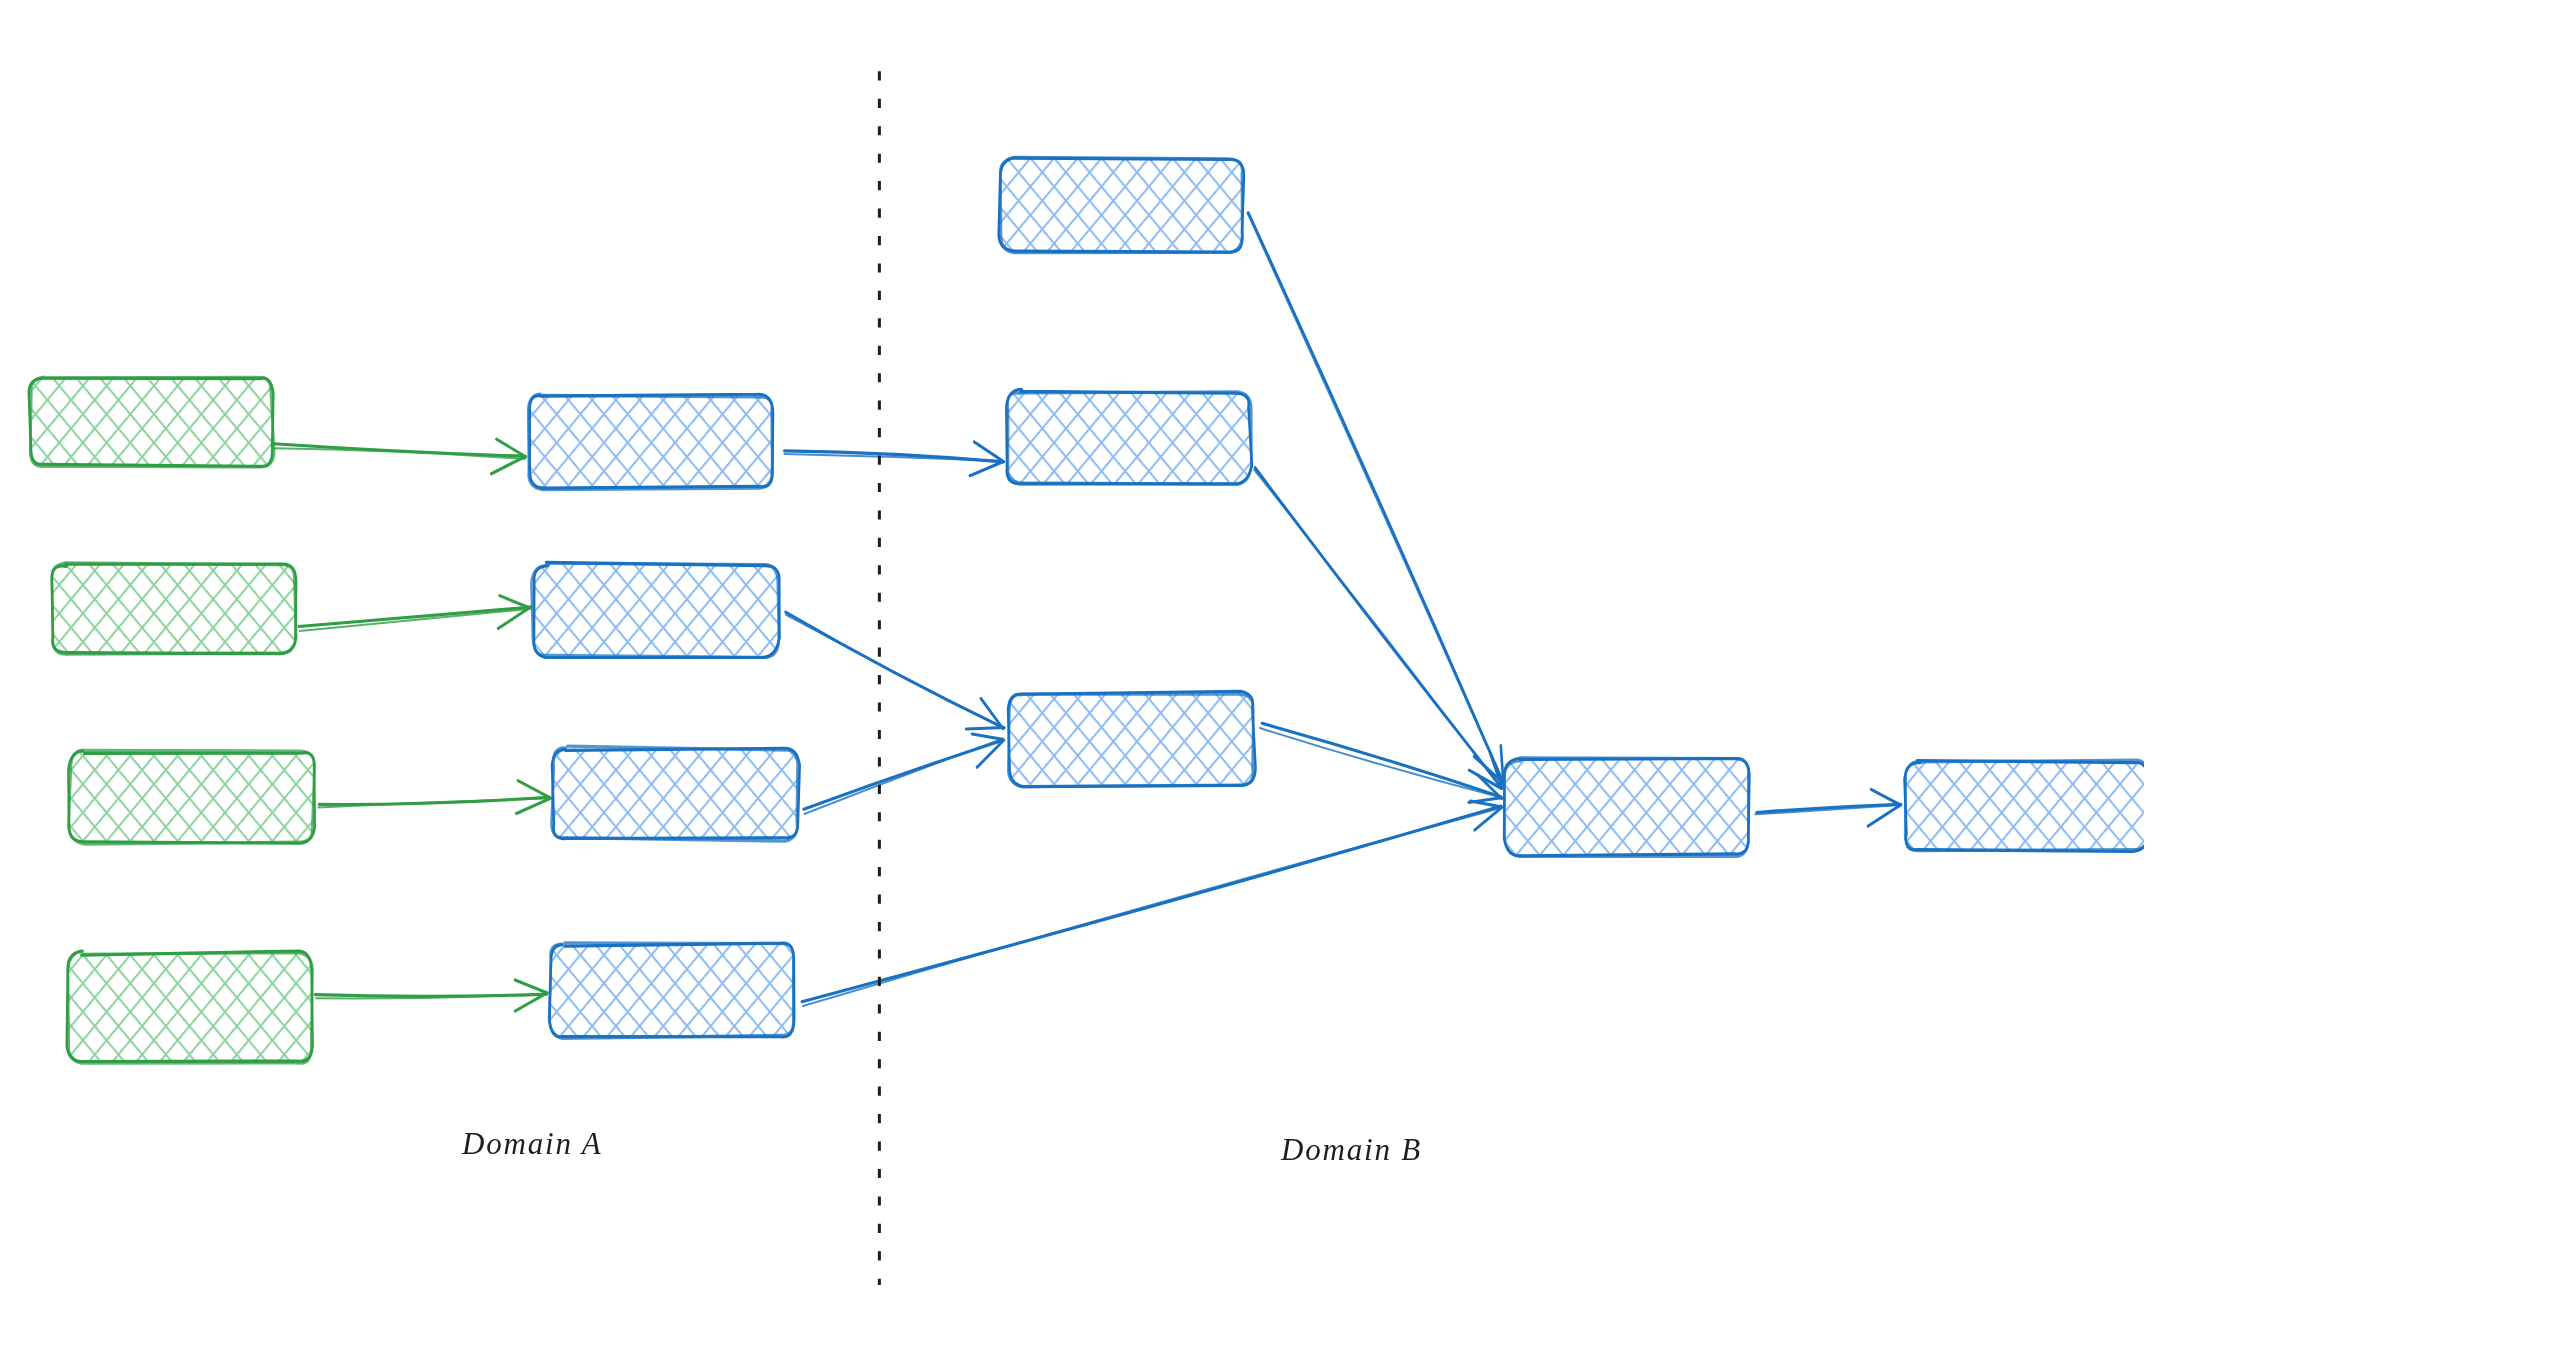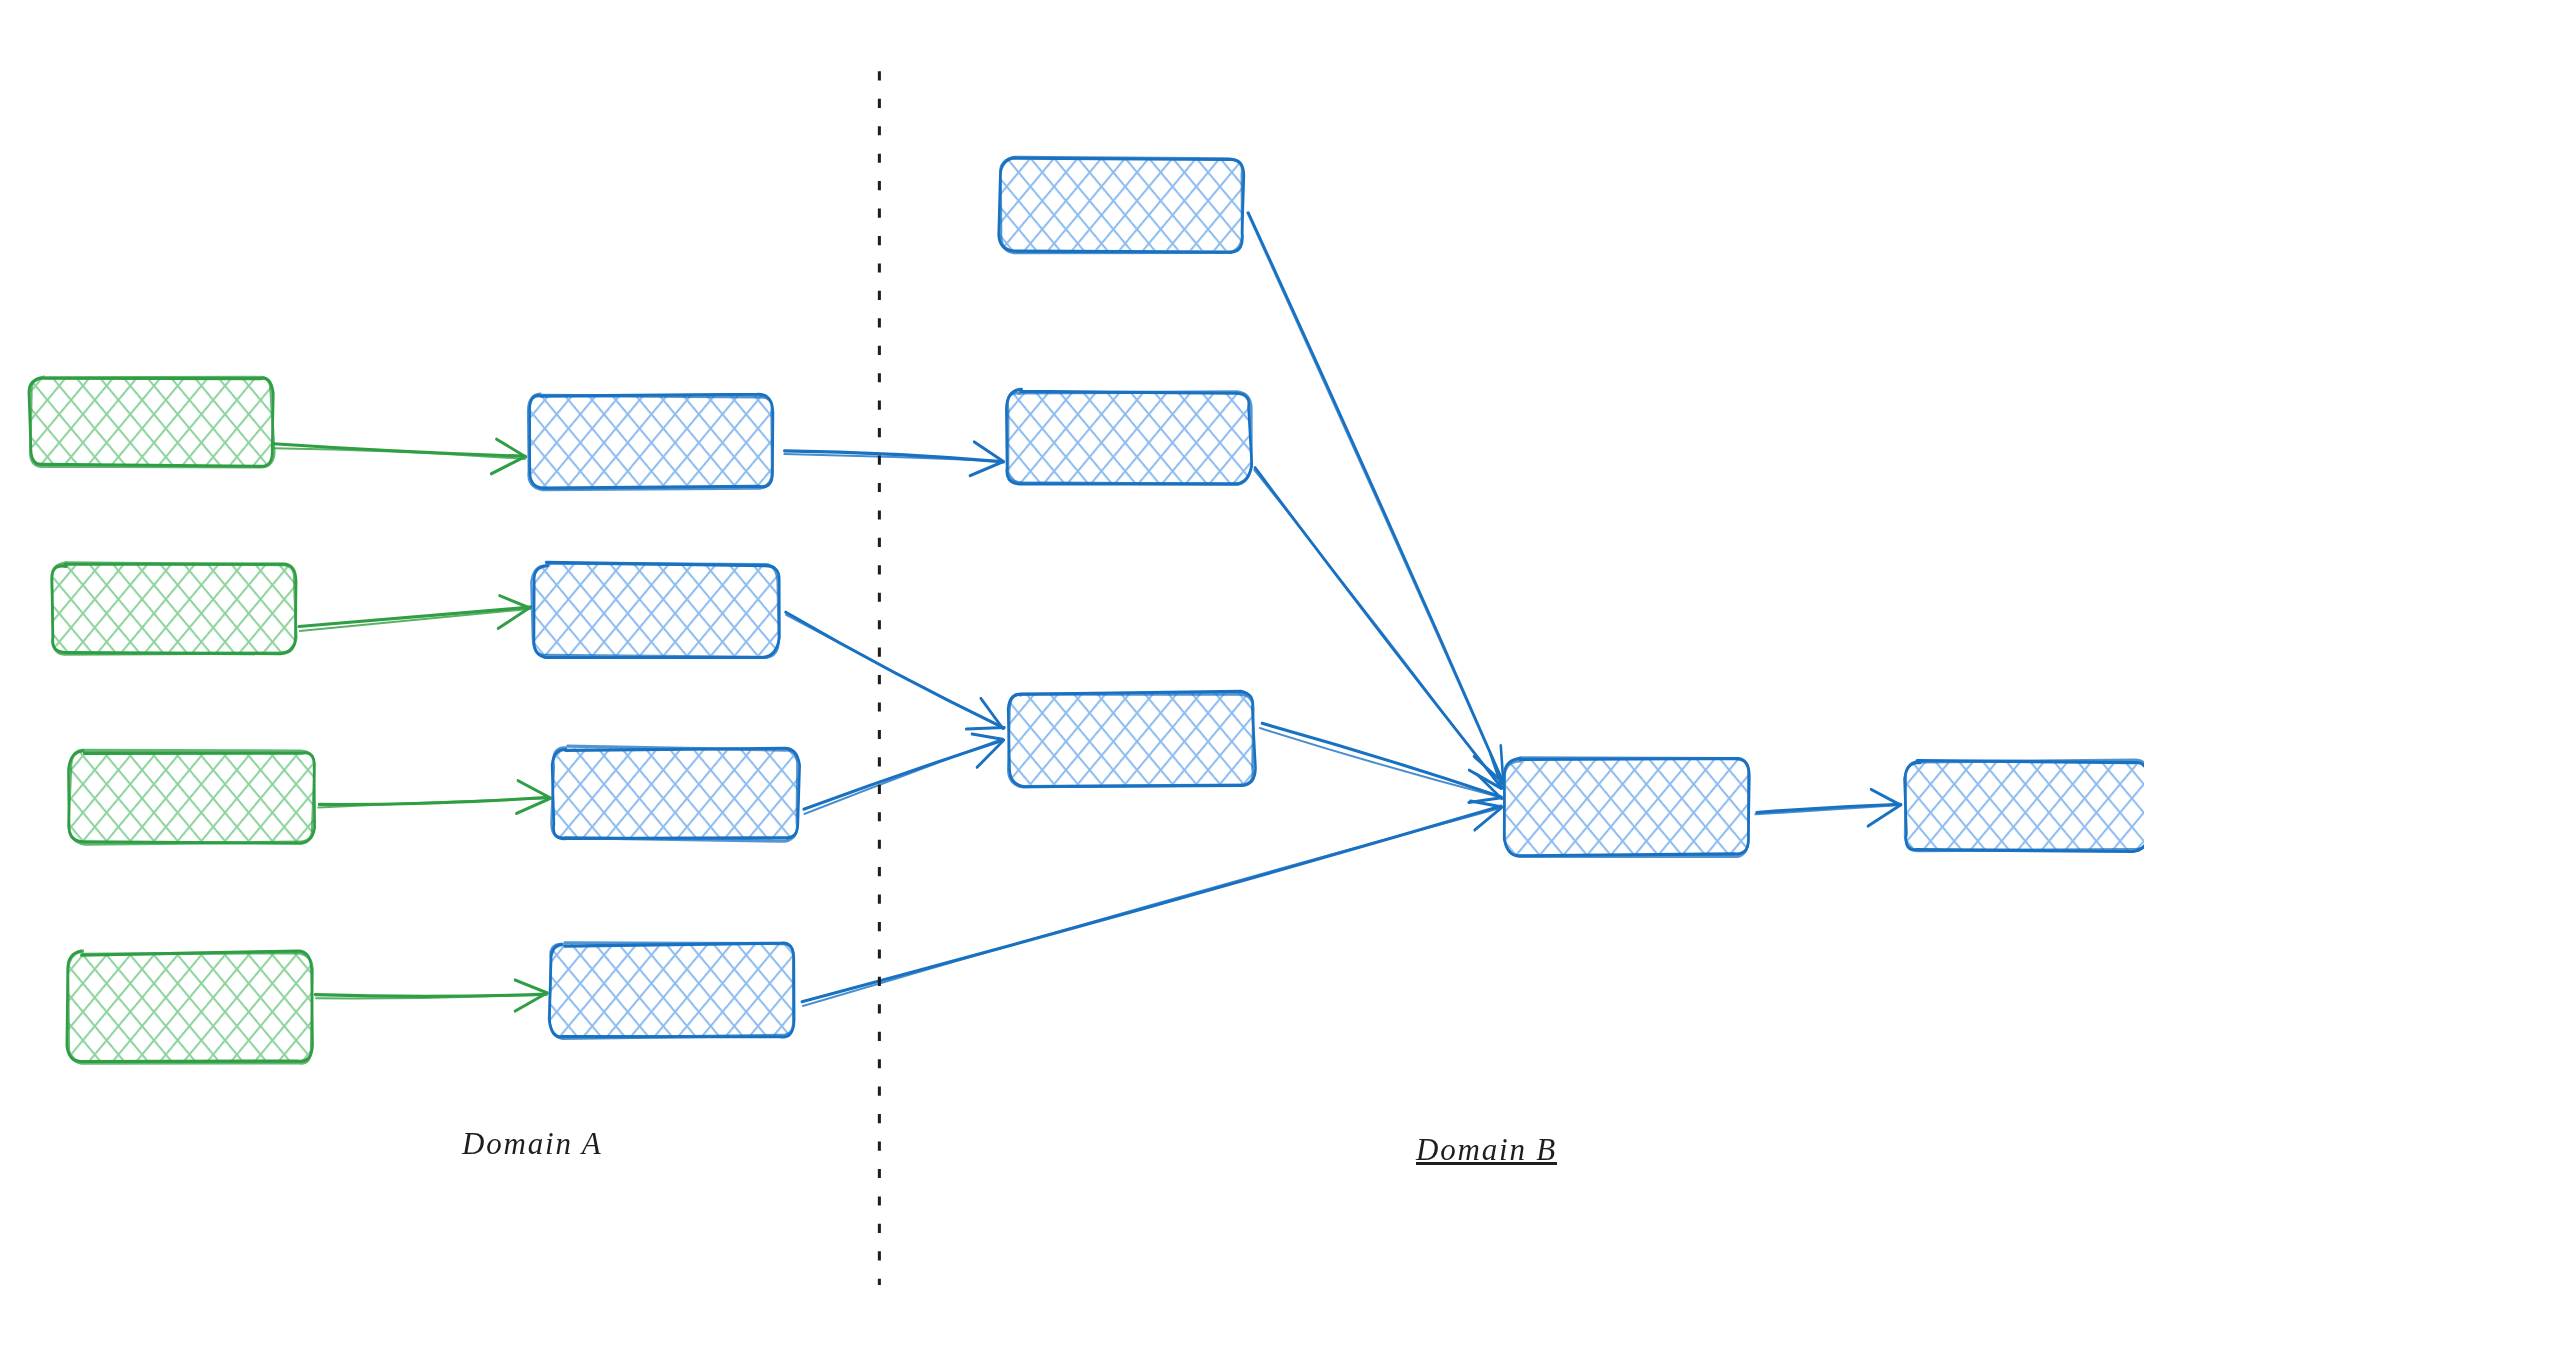--- a/index.html
+++ b/index.html
@@ -27,21 +27,21 @@
     position: absolute;
     font-family: "Liberation Serif", serif;
     font-style: italic;
     font-size: 31px;
     letter-spacing: 1.8px;
     color: #1e1e1e;
     white-space: nowrap;
     user-select: none;
   }
   #domain-a-label { left: 462px; top: 1126px; }
-  #domain-b-label { left: 1416px; top: 1132px; text-decoration: underline; }
+  #domain-b-label { left: 1281px; top: 1132px; }
 </style>
 </head>
 <body>
 
 <div id="canvas">
   <svg id="scene" viewBox="0 0 2816 1500" preserveAspectRatio="none">
     <defs>
       <pattern id="hatch-green" width="22" height="22" patternUnits="userSpaceOnUse" patternTransform="rotate(45)">
         <rect width="22" height="22" fill="none"></rect>
         <line x1="0" y1="0" x2="0" y2="22" stroke="#8fd49f" stroke-width="5"></line>

